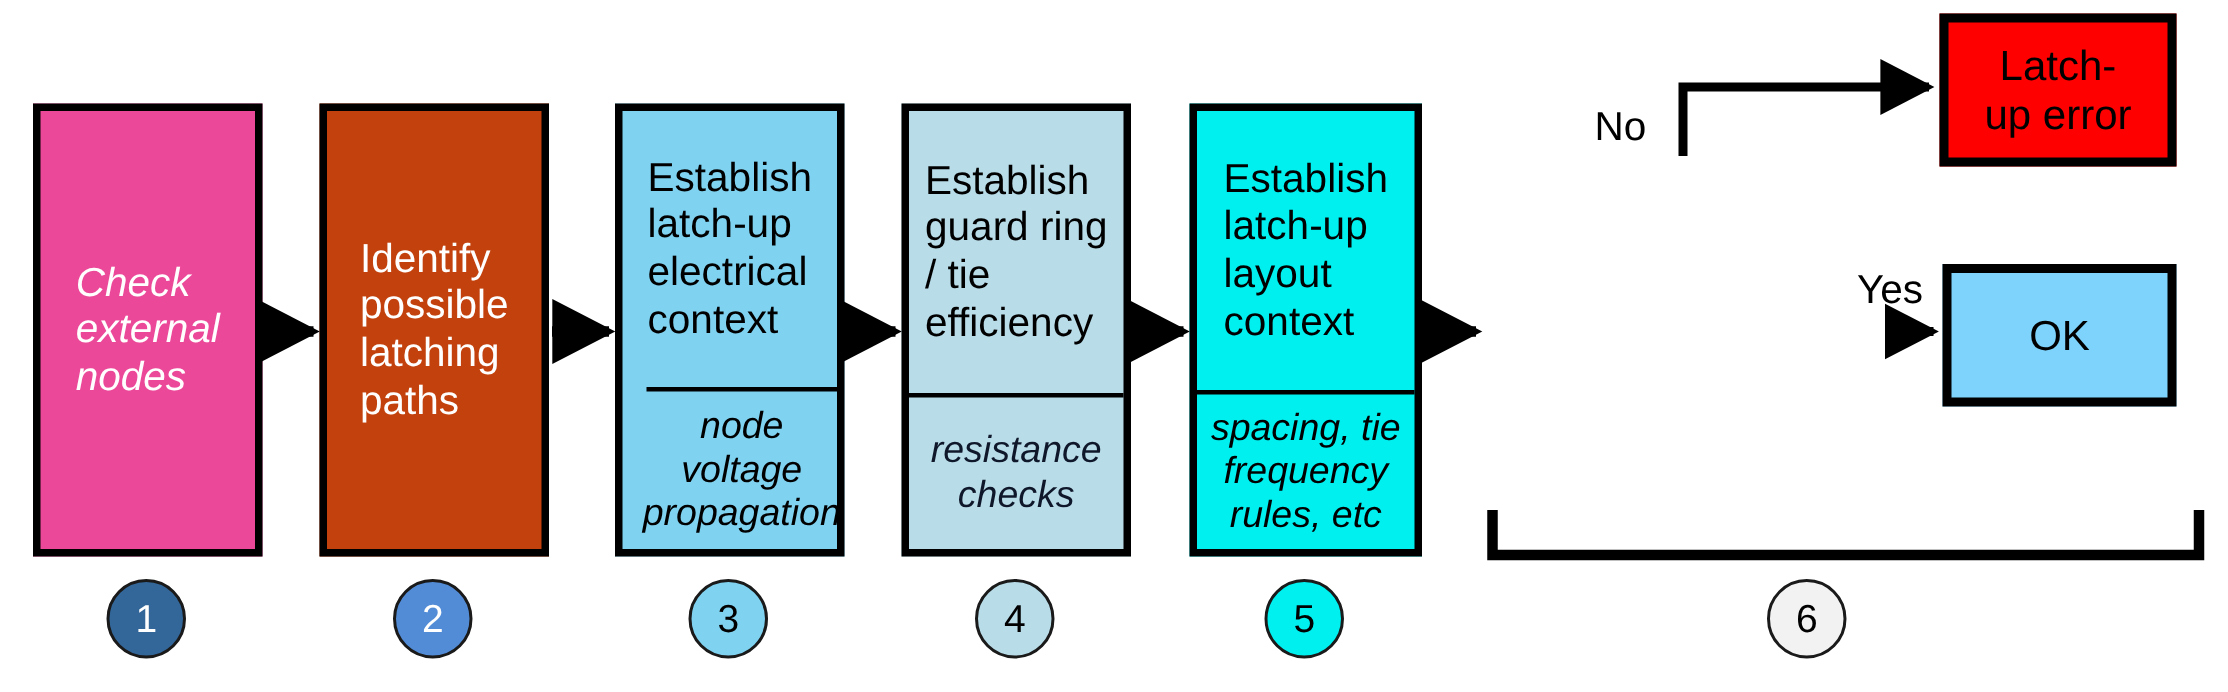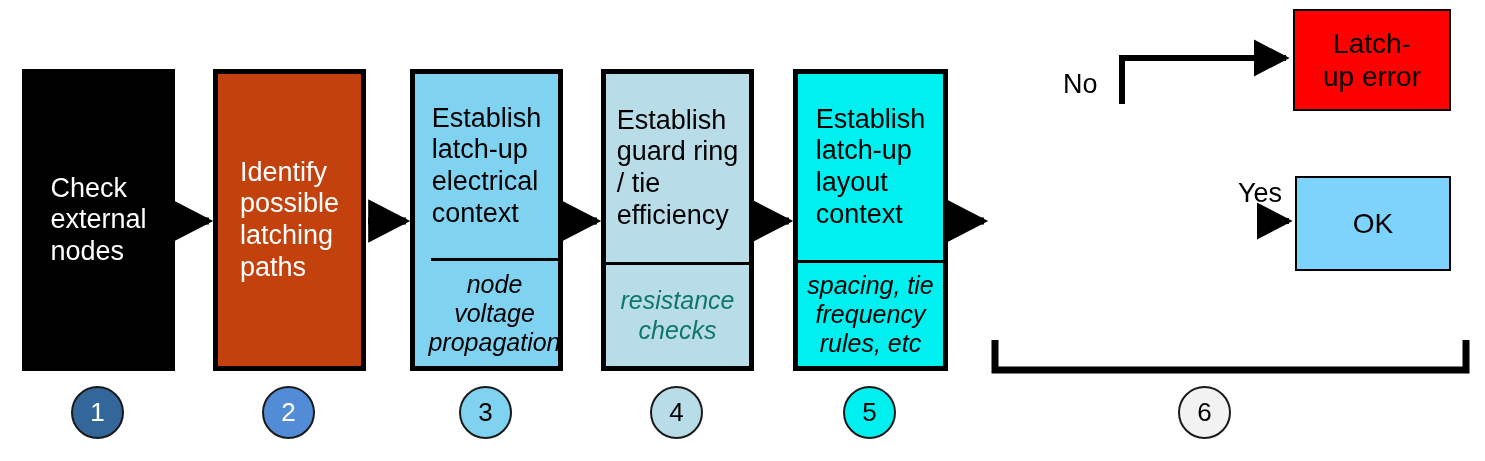--- a/index.html
+++ b/index.html
@@ -47,21 +47,21 @@
     font-size: 25px;
     line-height: 1.17;
     padding: 0 3px;
     white-space: pre-line;
   }
 
   
   .tbox {
     position: absolute;
     box-sizing: border-box;
-    border: 2px solid #000000;
+    border: 6px solid #000000;
     display: flex;
     align-items: center;
     justify-content: center;
     text-align: center;
     font-size: 28px;
     line-height: 1.18;
     white-space: pre-line;
   }
 
   
@@ -110,21 +110,21 @@
     align-items: center;
     justify-content: center;
     font-size: 26px;
   }
 </style>
 </head>
 <body>
 
 <div id="canvas">
 
-  <div class="pbox" style="left:22px; top:69px; width:153px; height:302px; background:#000000;">
+  <div class="pbox" style="left:22px; top:69px; width:153px; height:302px; background:#ec4899;font-style:italic;">
     <div class="main" style="color:#ffffff;">Check
 external
 nodes</div>
   </div>
 
   <div class="pbox" style="left:213px; top:69px; width:153px; height:302px; background:#c2410c;">
     <div class="main" style="color:#ffffff;">Identify
 possible
 latching
 paths</div>
@@ -138,21 +138,21 @@
     <div class="sub" style="color:#000000; flex:1 1 auto;margin-left:16px;">node
 voltage
 propagation</div>
   </div>
 
   <div class="pbox" style="left:601px; top:69px; width:153px; height:302px; background:#B8DCE8;">
     <div class="main" style="color:#000000; height:188px; flex:0 0 188px;">Establish
 guard ring
 / tie
 efficiency</div>
-    <div class="sub" style="color:#0f766e; flex:1 1 auto;">resistance
+    <div class="sub" style="color:#0f172a; flex:1 1 auto;">resistance
 checks</div>
   </div>
 
   <div class="pbox" style="left:793px; top:69px; width:155px; height:302px; background:#00F0F0;">
     <div class="main" style="color:#000000; height:186px; flex:0 0 186px;">Establish
 latch-up
 layout
 context</div>
     <div class="sub" style="color:#000000; flex:1 1 auto;">spacing, tie
 frequency

